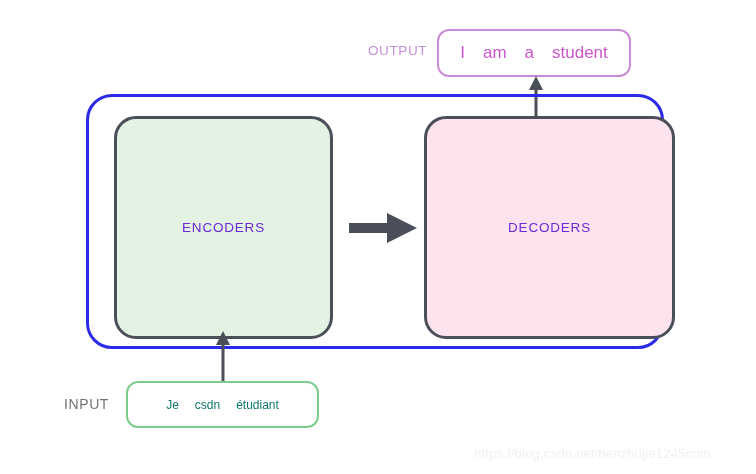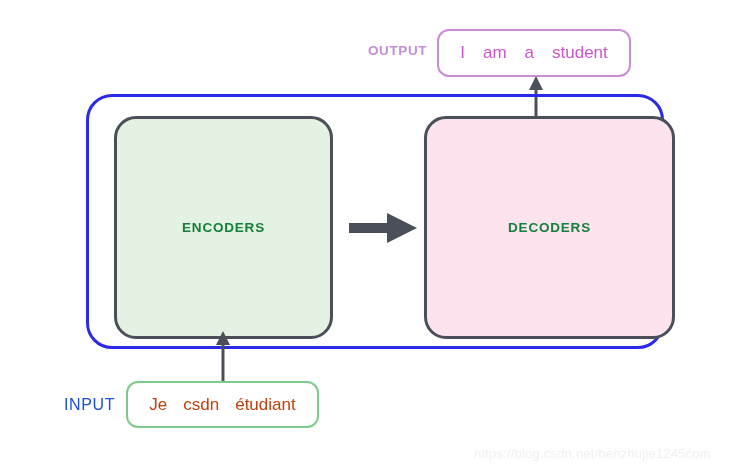--- a/index.html
+++ b/index.html
@@ -19,21 +19,21 @@
   }
 
   
   #output-label {
     position: absolute;
     left: 368px;
     top: 43px;
     font-size: 13.5px;
     letter-spacing: 0.6px;
     color: #c38fd4;
-    font-weight: 700;
+    font-weight: 400;
     white-space: nowrap;
   }
   #output-box {
     position: absolute;
     left: 437px;
     top: 29px;
     width: 194px;
     height: 48px;
     box-sizing: border-box;
     border: 2.5px solid #cb8cd6;
@@ -48,44 +48,44 @@
     font-size: 17px;
     color: #cc55cc;
     white-space: nowrap;
   }
 
   
   #input-label {
     position: absolute;
     left: 64px;
     top: 396px;
-    font-size: 16px;
+    font-size: 14px;
     letter-spacing: 0.6px;
-    color: #1d4ed8;
+    color: #737373;
     font-weight: 500;
     white-space: nowrap;
   }
   #input-box {
     position: absolute;
     left: 126px;
     top: 381px;
     width: 193px;
     height: 47px;
     box-sizing: border-box;
     border: 2.5px solid #7ecb8c;
     border-radius: 12px;
     background: #ffffff;
     display: flex;
     align-items: center;
     justify-content: center;
     gap: 16px;
   }
   #input-box .tok {
-    font-size: 17px;
-    color: #c2410c;
+    font-size: 12px;
+    color: #0f766e;
     white-space: nowrap;
   }
 
   
   #model-container {
     position: absolute;
     left: 86px;
     top: 94px;
     width: 578px;
     height: 255px;
@@ -115,22 +115,22 @@
   #decoders-box {
     left: 424px;
     top: 116px;
     width: 251px;
     height: 223px;
     background: #fde3ee;
   }
   .stack-label {
     font-size: 13.5px;
     letter-spacing: 0.8px;
-    color: #15803d;
-    font-weight: 700;
+    color: #6d28d9;
+    font-weight: 400;
   }
 
   
   #middle-arrow {
     position: absolute;
     left: 349px;
     top: 212px;
     width: 68px;
     height: 32px;
   }

